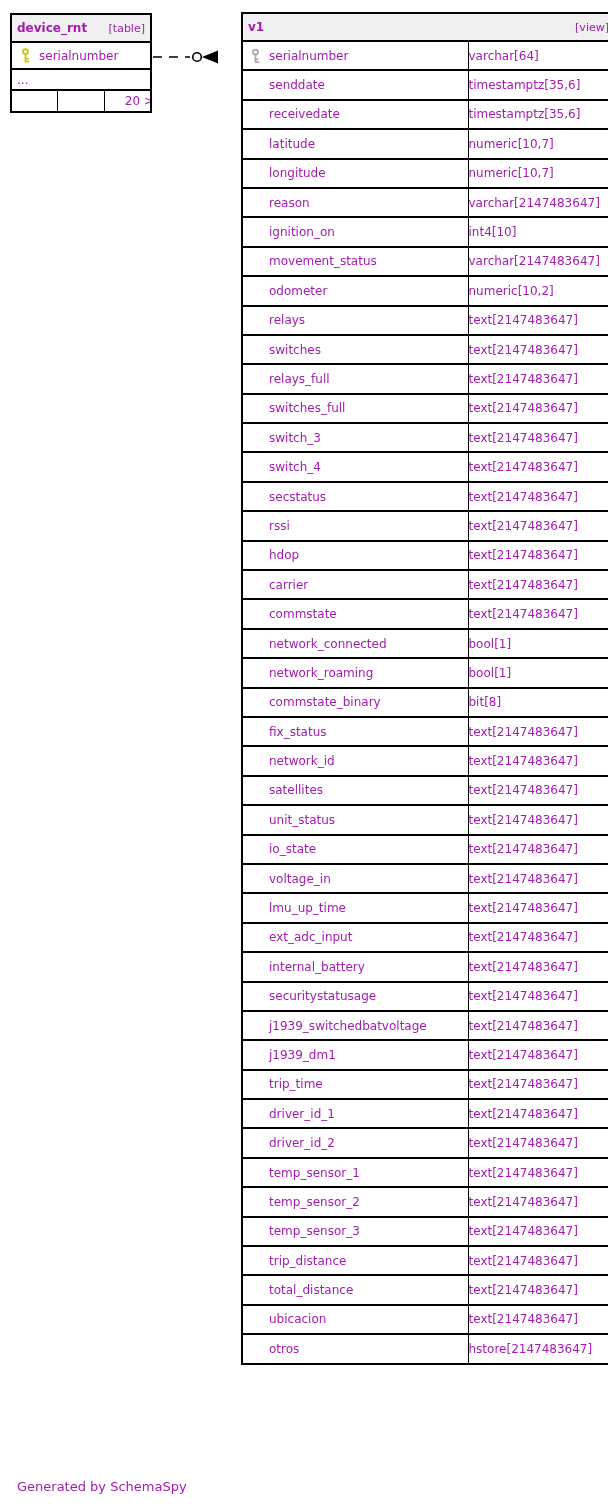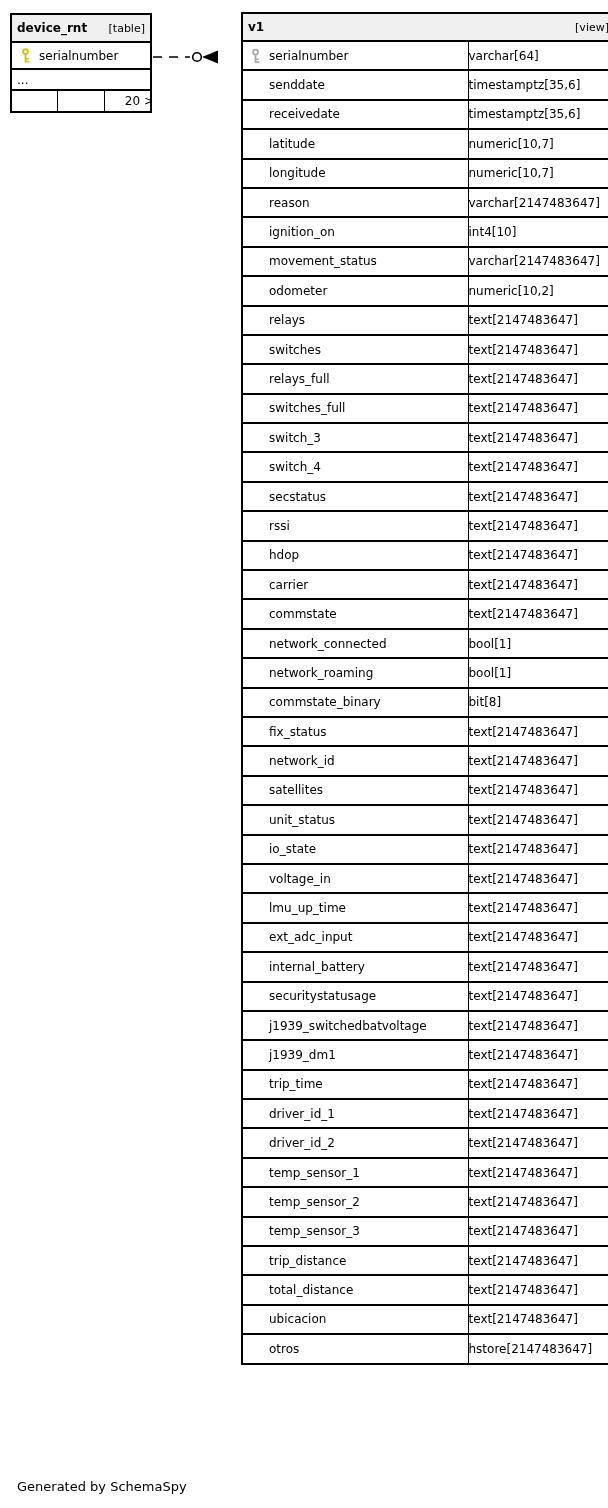--- a/index.html
+++ b/index.html
@@ -2,21 +2,21 @@
 <html><head>
 <meta charset="utf-8">
 <style>
   html, body { margin: 0; padding: 0; background: #ffffff; }
   #canvas {
     position: relative;
     width: 608px;
     height: 1508px;
     background: #ffffff;
     font-family: "DejaVu Sans", "Liberation Sans", sans-serif;
-    color: #000000;
+    color: #a21caf;
     overflow: hidden;
   }
   .node { position: absolute; }
   .node table {
     border-collapse: collapse;
     background: #ffffff;
     table-layout: fixed;
   }
   .node th, .node td {
     border: 2px solid #000000;

